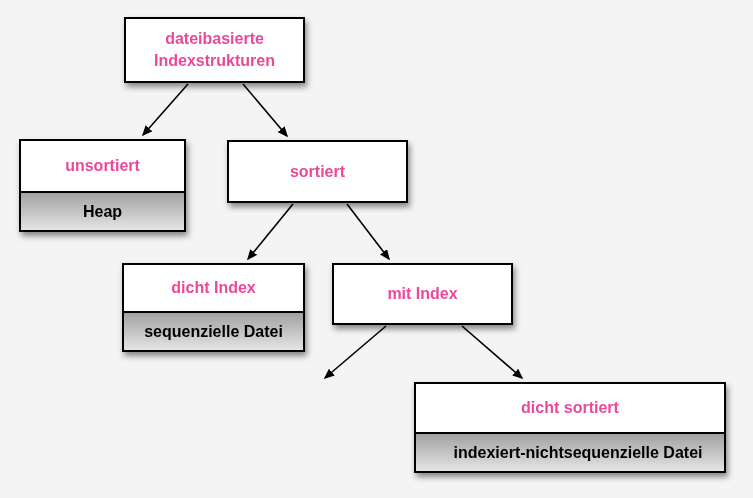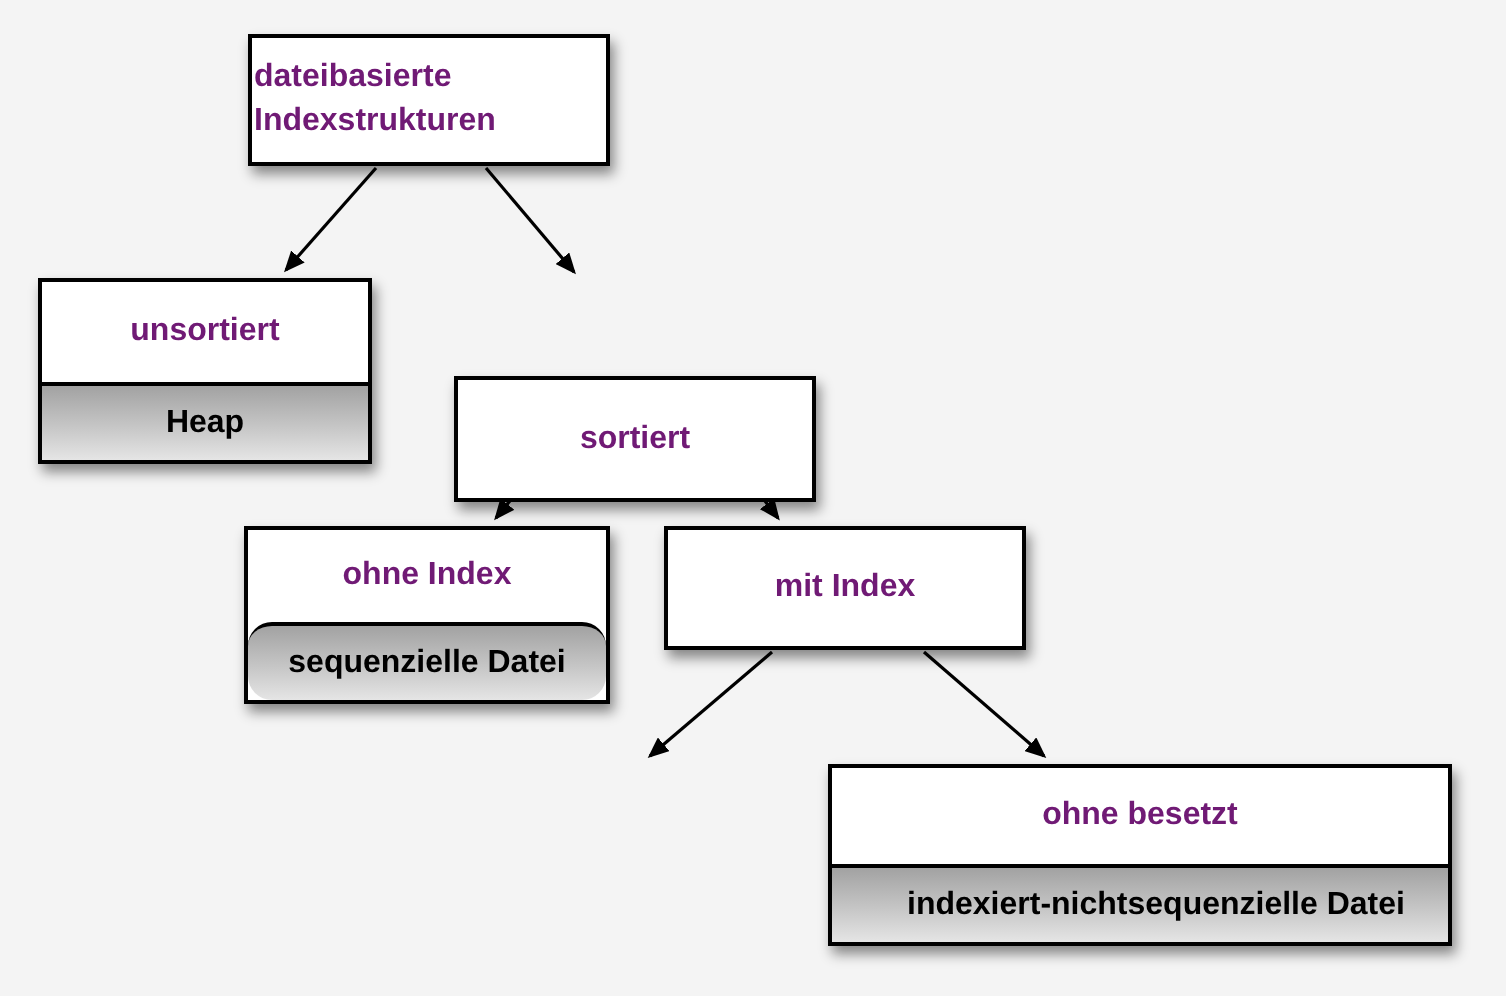--- a/index.html
+++ b/index.html
@@ -29,45 +29,46 @@
     border: 2px solid #000000;
     box-shadow: 2px 4px 6px rgba(0,0,0,0.45);
     display: flex;
     flex-direction: column;
   }
   .node-title {
     flex: 1;
     display: flex;
     align-items: center;
     justify-content: center;
+    text-align: center;
     font-size: 16px;
     font-weight: bold;
-    color: #701a75;
+    color: #ec4899;
     line-height: 1.35;
     padding: 0 1px;
   }
   .node-sub {
     display: flex;
     align-items: center;
     justify-content: center;
     text-align: center;
     font-size: 16px;
     font-weight: bold;
     color: #000000;
     border-top: 2px solid #000000;
     background: linear-gradient(180deg, #a2a2a2 0%, #c6c6c6 55%, #e5e5e5 100%);
     padding: 0 4px;
   }
   
   .node-root       { left: 124px; top: 17px;  width: 181px; height: 66px; }
   .node-unsortiert { left: 19px;  top: 139px; width: 167px; height: 93px; }
   .node-unsortiert .node-sub { height: 37px; }
-  .node-sortiert   { left: 227px; top: 140px; width: 181px; height: 63px; margin-top: 48px; }
+  .node-sortiert   { left: 227px; top: 140px; width: 181px; height: 63px; }
   .node-ohne       { left: 122px; top: 263px; width: 183px; height: 89px; }
-  .node-ohne .node-sub { height: 37px; border-radius: 12px; }
+  .node-ohne .node-sub { height: 37px; }
   .node-mit        { left: 332px; top: 263px; width: 181px; height: 62px; }
   .node-duenn      { left: 165px; top: 382px; width: 242px; height: 93px; }
   .node-duenn .node-sub { height: 38px; }
   .node-dicht      { left: 414px; top: 382px; width: 312px; height: 91px; }
   .node-dicht .node-sub { height: 37px; padding-left: 20px; }
 </style>
 </head>
 <body>
 
 <div class="stage">
@@ -93,27 +94,27 @@
   <div class="node node-unsortiert">
     <div class="node-title">unsortiert</div>
     <div class="node-sub">Heap</div>
   </div>
 
   <div class="node node-sortiert">
     <div class="node-title">sortiert</div>
   </div>
 
   <div class="node node-ohne">
-    <div class="node-title">ohne Index</div>
+    <div class="node-title">dicht Index</div>
     <div class="node-sub">sequenzielle Datei</div>
   </div>
 
   <div class="node node-mit">
     <div class="node-title">mit Index</div>
   </div>
 
 
   <div class="node node-dicht">
-    <div class="node-title">ohne besetzt</div>
+    <div class="node-title">dicht sortiert</div>
     <div class="node-sub">indexiert-nichtsequenzielle Datei</div>
   </div>
 
 </div>
 
 </body></html>

